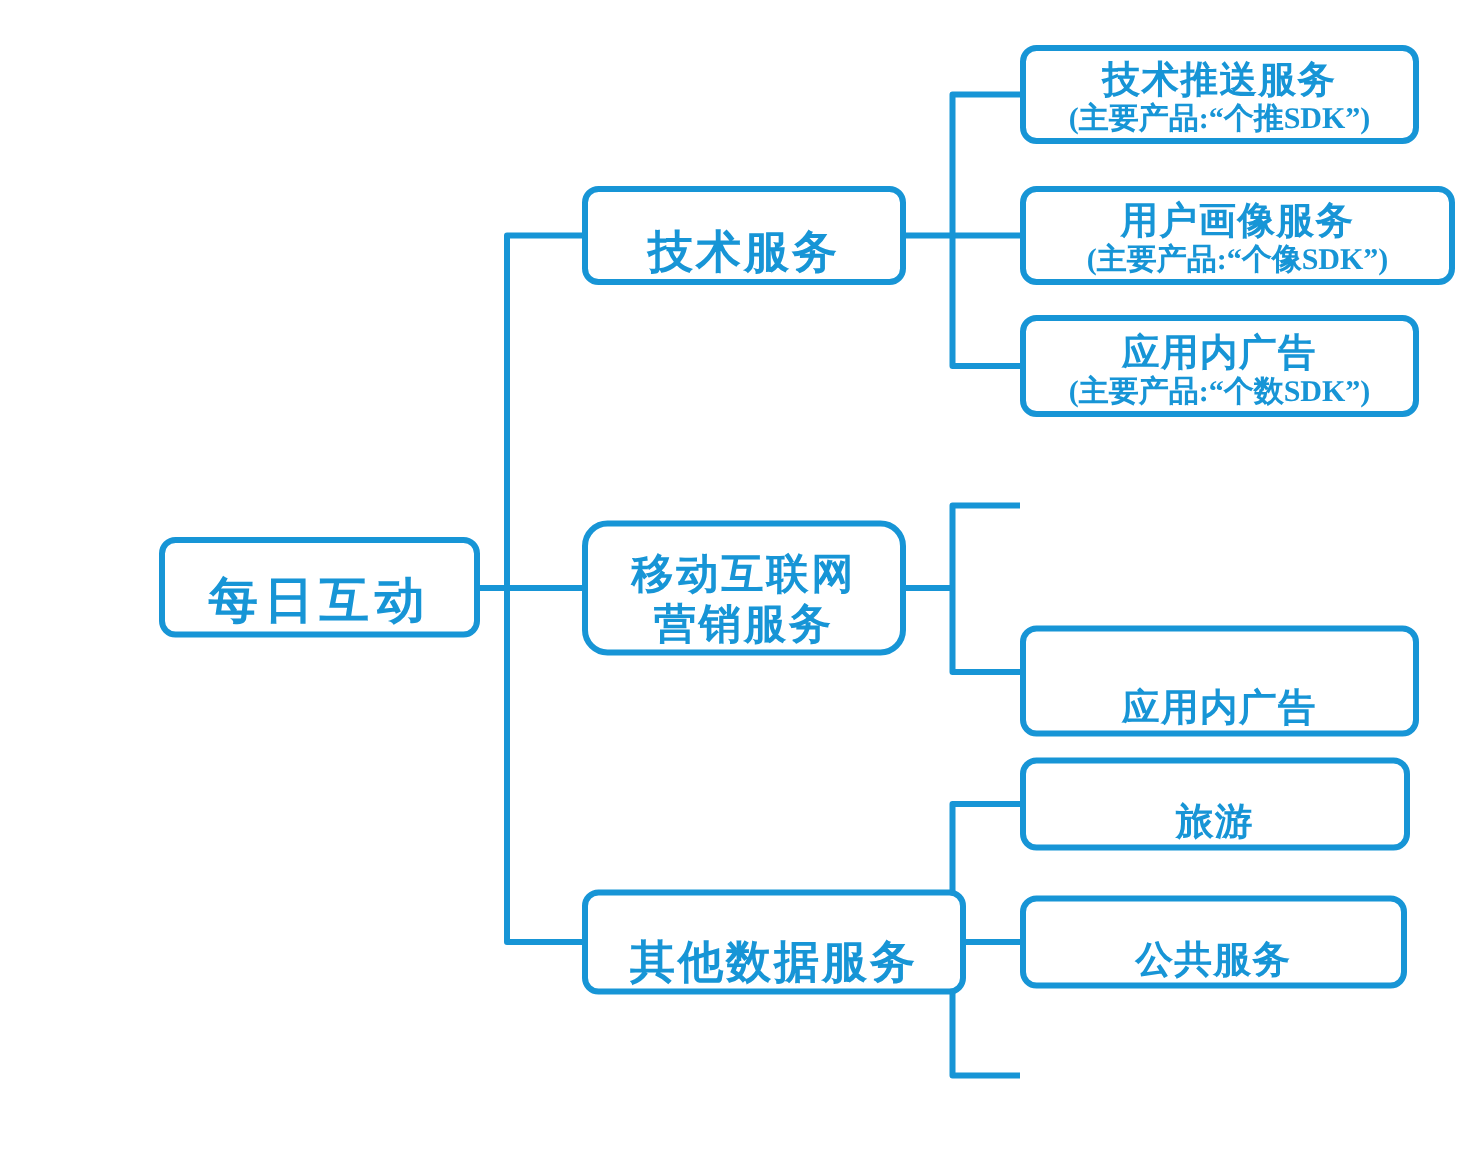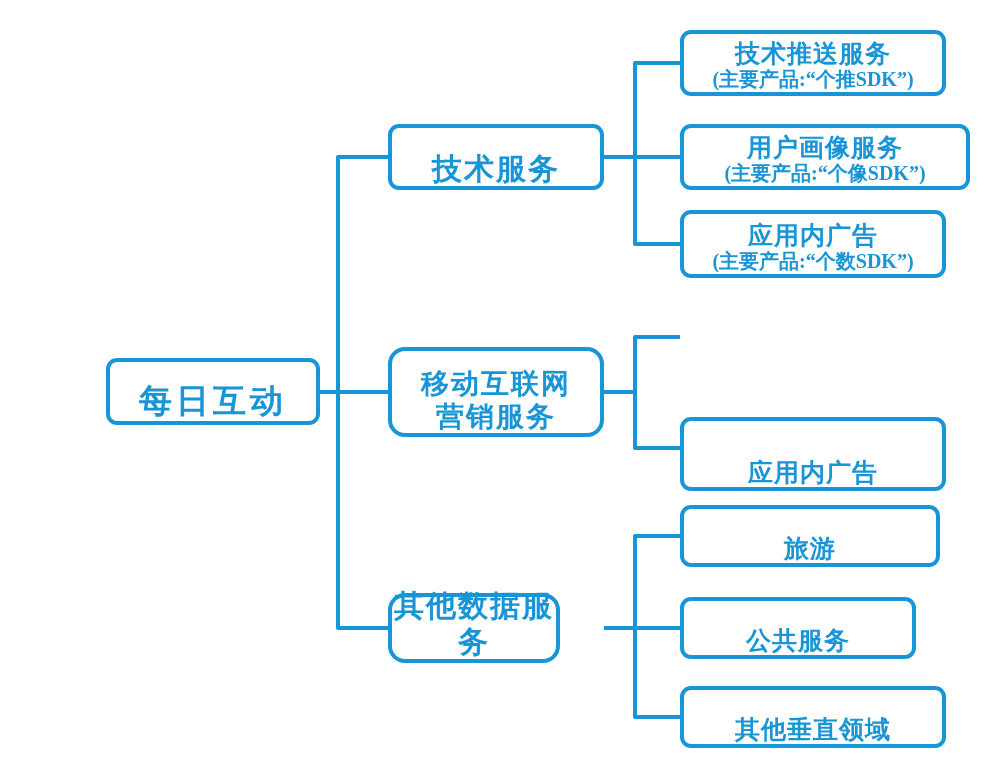--- a/index.html
+++ b/index.html
@@ -76,21 +76,21 @@
 
   <div class="node" style="left:388px; top:124px; width:216px; height:66px;">
     <span class="branch-label">技术服务</span>
   </div>
 
   <div class="node" style="left:388px; top:347px; width:216px; height:90px;border-radius:17px;">
     <span class="branch-label-2line">移动互联网</span>
     <span class="branch-label-2line">营销服务</span>
   </div>
 
-  <div class="node" style="left:388px; top:593px; width:172px; height:70px;border-radius:17px;">
+  <div class="node" style="left:388px; top:593px; width:256px; height:70px;">
     <span class="branch-label">其他数据服务</span>
   </div>
 
   <div class="node" style="left:680px; top:30px; width:266px; height:66px;">
     <span class="child-title">技术推送服务</span>
     <span class="child-subtitle">(主要产品:“个推SDK”)</span>
   </div>
 
   <div class="node" style="left:680px; top:124px; width:290px; height:66px;">
     <span class="child-title">用户画像服务</span>
@@ -104,21 +104,18 @@
 
 
   <div class="node" style="left:680px; top:417px; width:266px; height:74px;">
     <span class="child-single">应用内广告</span>
   </div>
 
   <div class="node" style="left:680px; top:505px; width:260px; height:62px;">
     <span class="child-single">旅游</span>
   </div>
 
-  <div class="node" style="left:680px; top:597px; width:236px; height:62px;">
+  <div class="node" style="left:680px; top:597px; width:258px; height:62px;">
     <span class="child-single">公共服务</span>
   </div>
 
-  <div class="node" style="left:680px; top:686px; width:266px; height:62px;">
-    <span class="child-single">其他垂直领域</span>
-  </div>
 
 </div>
 
 </body></html>

